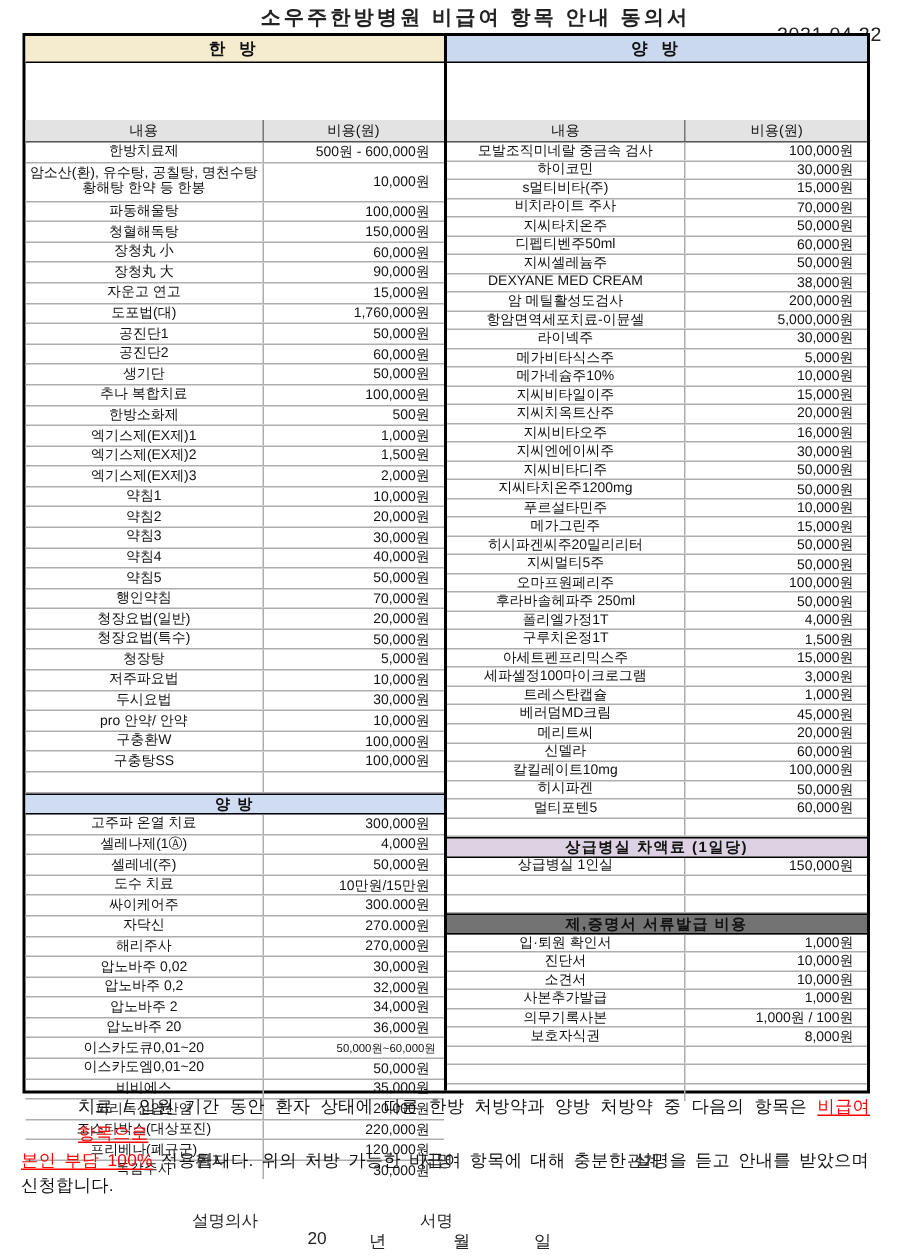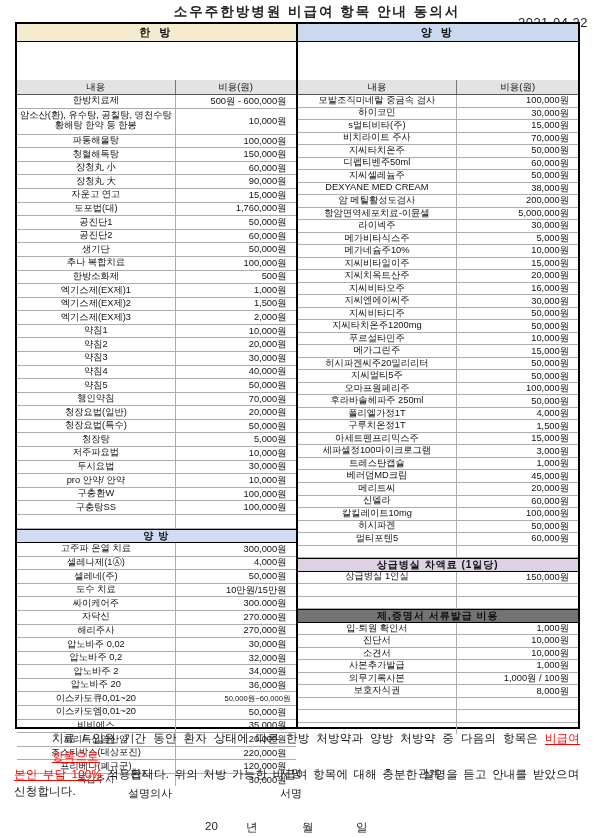--- a/index.html
+++ b/index.html
@@ -41,21 +41,21 @@
 
   
   .notice { position: absolute; left: 14px; top: 730px; width: 574px; font-size: 11.5px; line-height: 1.55; letter-spacing: 0.2px; color: #111; }
   .notice .nline1 { padding-left: 38px; word-spacing: 3.5px; }
   .notice .nline2 { word-spacing: 2px; }
   .red-underline { color: #FF0000; text-decoration: underline; text-decoration-color: #FF0000; text-underline-offset: 2px; }
 
   .sigrow { position: absolute; left: 0; width: 600px; height: 14px; font-size: 11px; color: #222; }
   .sigrow span { position: absolute; white-space: nowrap; }
   .sigrow.r1 { top: 766px; }
-  .sigrow.r2 { top: 786px; }
+  .sigrow.r2 { top: 806px; }
   .pos-a { left: 130px; } .pos-b { left: 280px; } .pos-c { left: 418px; } .pos-d { left: 128px; }
 
   .dateline { position: absolute; top: 820px; left: 0; width: 600px; height: 14px; font-size: 11.5px; color: #222; }
   .dateline span { position: absolute; white-space: nowrap; }
   .dl-1 { left: 205px; } .dl-2 { left: 246px; } .dl-3 { left: 302px; } .dl-4 { left: 356px; }
 </style>
 </head>
 <body>
 
 <div class="page">

